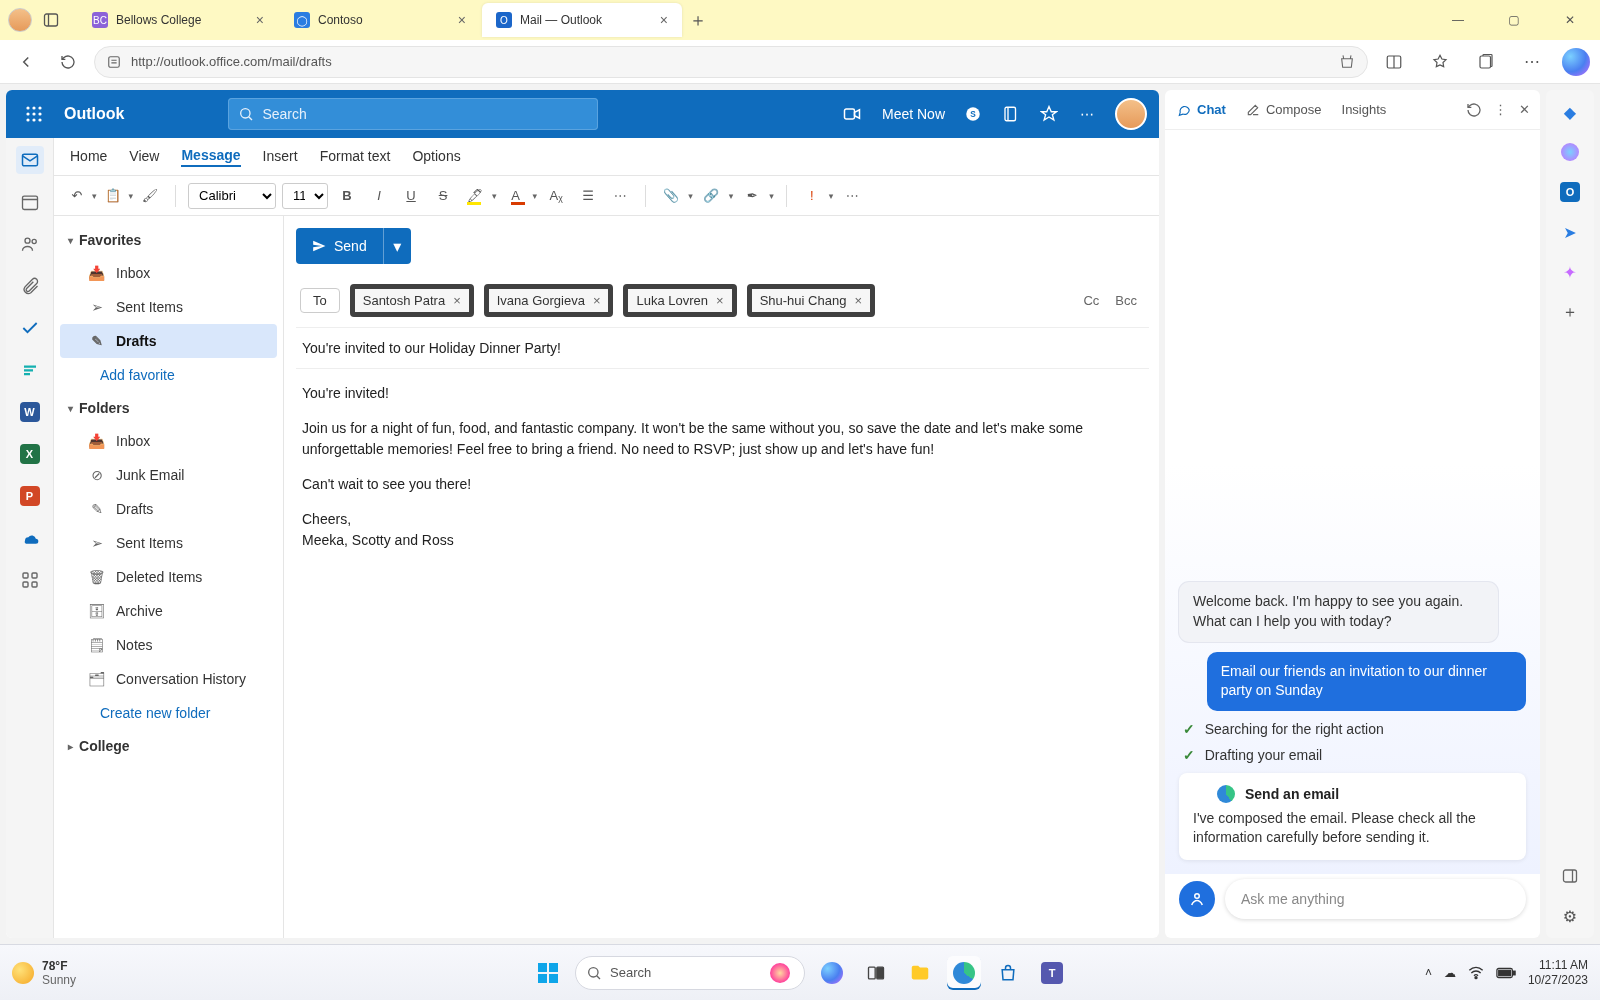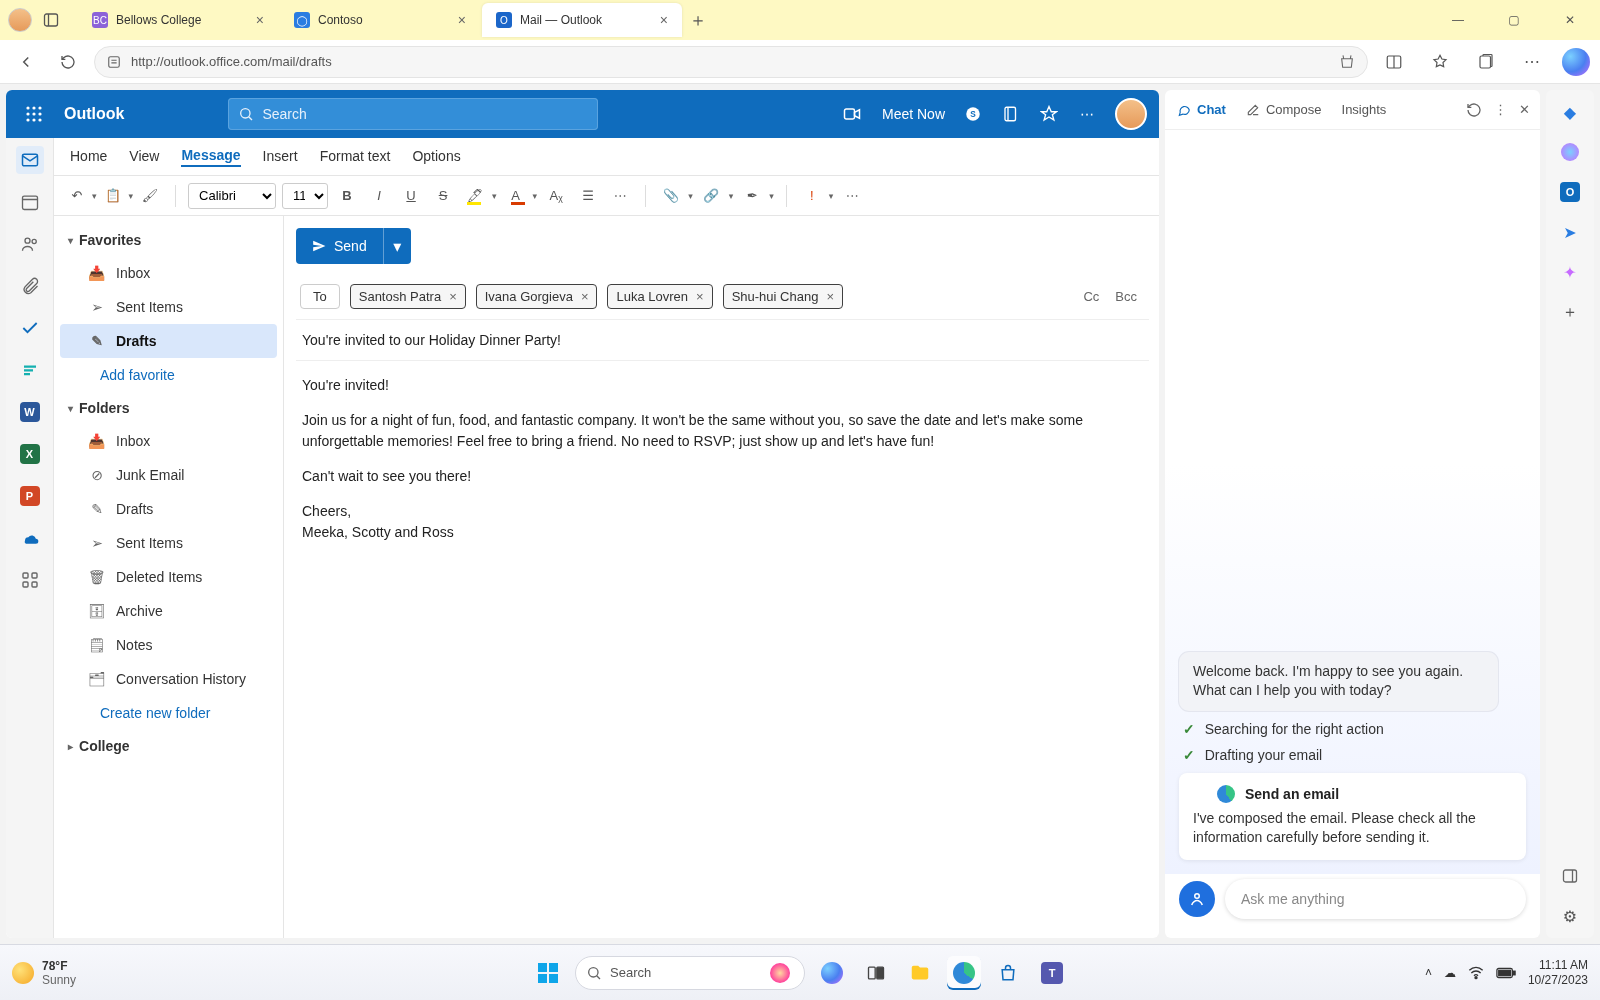--- a/index.html
+++ b/index.html
@@ -75,21 +75,21 @@
 .folder-item.selected { background:#d9e7fb; font-weight:600; color:#111; }
 .link-item { padding:9px 12px 9px 40px; color:#0f6cbd; }
 
 .compose { flex:1; display:flex; flex-direction:column; padding: 12px 10px 10px 12px; min-width:0; }
 .send-row { display:flex; align-items:center; }
 .send-btn { display:flex; align-items:center; background:#0f6cbd; color:#fff; border-radius:4px; overflow:hidden; height:36px; }
 .send-btn .main { display:flex; align-items:center; gap:8px; padding:0 16px; font-size:14px; }
 .send-btn .split { width:28px; display:flex; align-items:center; justify-content:center; border-left:1px solid rgba(255,255,255,.35); height:100%; }
 .field-row { display:flex; align-items:center; gap:10px; padding:10px 4px; border-bottom:1px solid #eee; }
 .to-btn { border:1px solid #ccc; border-radius:4px; padding:4px 12px; font-size:13px; color:#333; background:#fff; }
-.chip { border:1px solid #404040; background:#f6f6f6; border-radius:4px; padding:4px 8px; font-size:13px; color:#333; display:flex; align-items:center; gap:8px; }
+.chip { border:5px solid #404040; background:#f6f6f6; border-radius:4px; padding:4px 8px; font-size:13px; color:#333; display:flex; align-items:center; gap:8px; }
 .chip .x { color:#666; font-size:13px; }
 .ccbcc { margin-left:auto; display:flex; gap:16px; color:#666; font-size:13px; padding-right:8px;}
 .subject-row { padding:12px 6px; border-bottom:1px solid #eee; font-size:14px; color:#222; }
 .body-area { padding: 14px 6px; font-size:14px; color:#222; line-height:1.5; }
 .body-area p { margin-bottom: 14px; }
 
 
 .copilot { width: 375px; background:#fff; border-radius:6px; display:flex; flex-direction:column; overflow:hidden; }
 .cp-hdr { height:40px; border-bottom:1px solid #eee; display:flex; align-items:center; padding:0 10px; gap:16px; font-size:13px; color:#555; }
 .cp-tab { display:flex; align-items:center; gap:6px; padding:4px 2px; }
@@ -530,20 +530,21 @@
                 <path d="M3 12a9 9 0 1 0 3-6.7L3 8"></path>
                 <path d="M3 3v5h5"></path>
               </svg>
             </div>
           <div>⋮</div>
           <div>✕</div>
         </div>
       </div>
       <div class="cp-body">
         <div class="msg bot">Welcome back. I'm happy to see you again. What can I help you with today?</div>
+        <div class="msg user">Email our friends an invitation to our dinner party on Sunday</div>
         <div class="status-line">
             <span class="chk">✓</span>
             <span>Searching for the right action</span>
           </div>
         <div class="status-line">
             <span class="chk">✓</span>
             <span>Drafting your email</span>
           </div>
         <div class="action-card">
           <div class="card-title">

